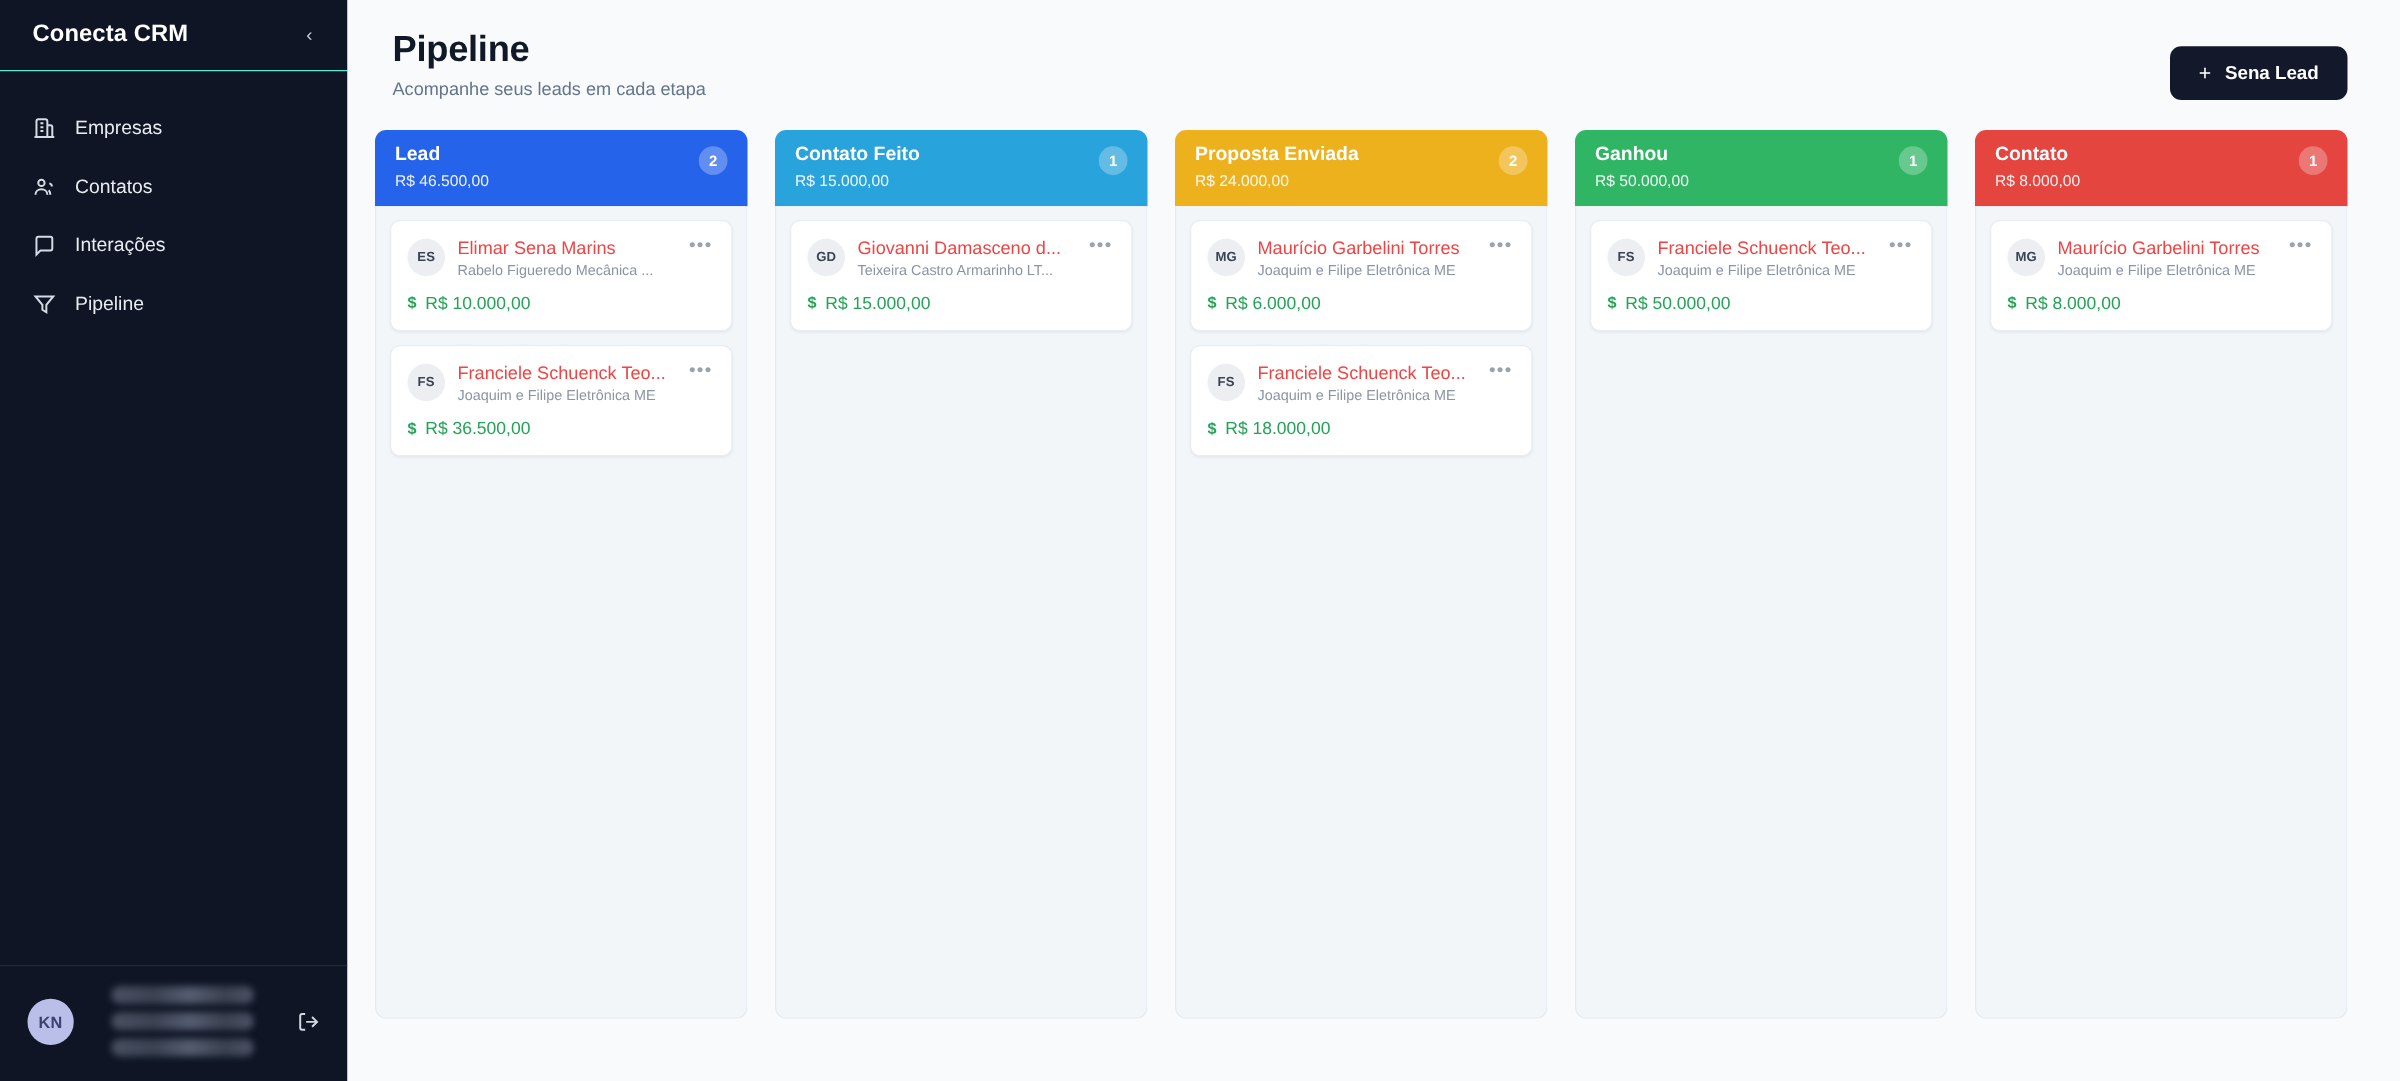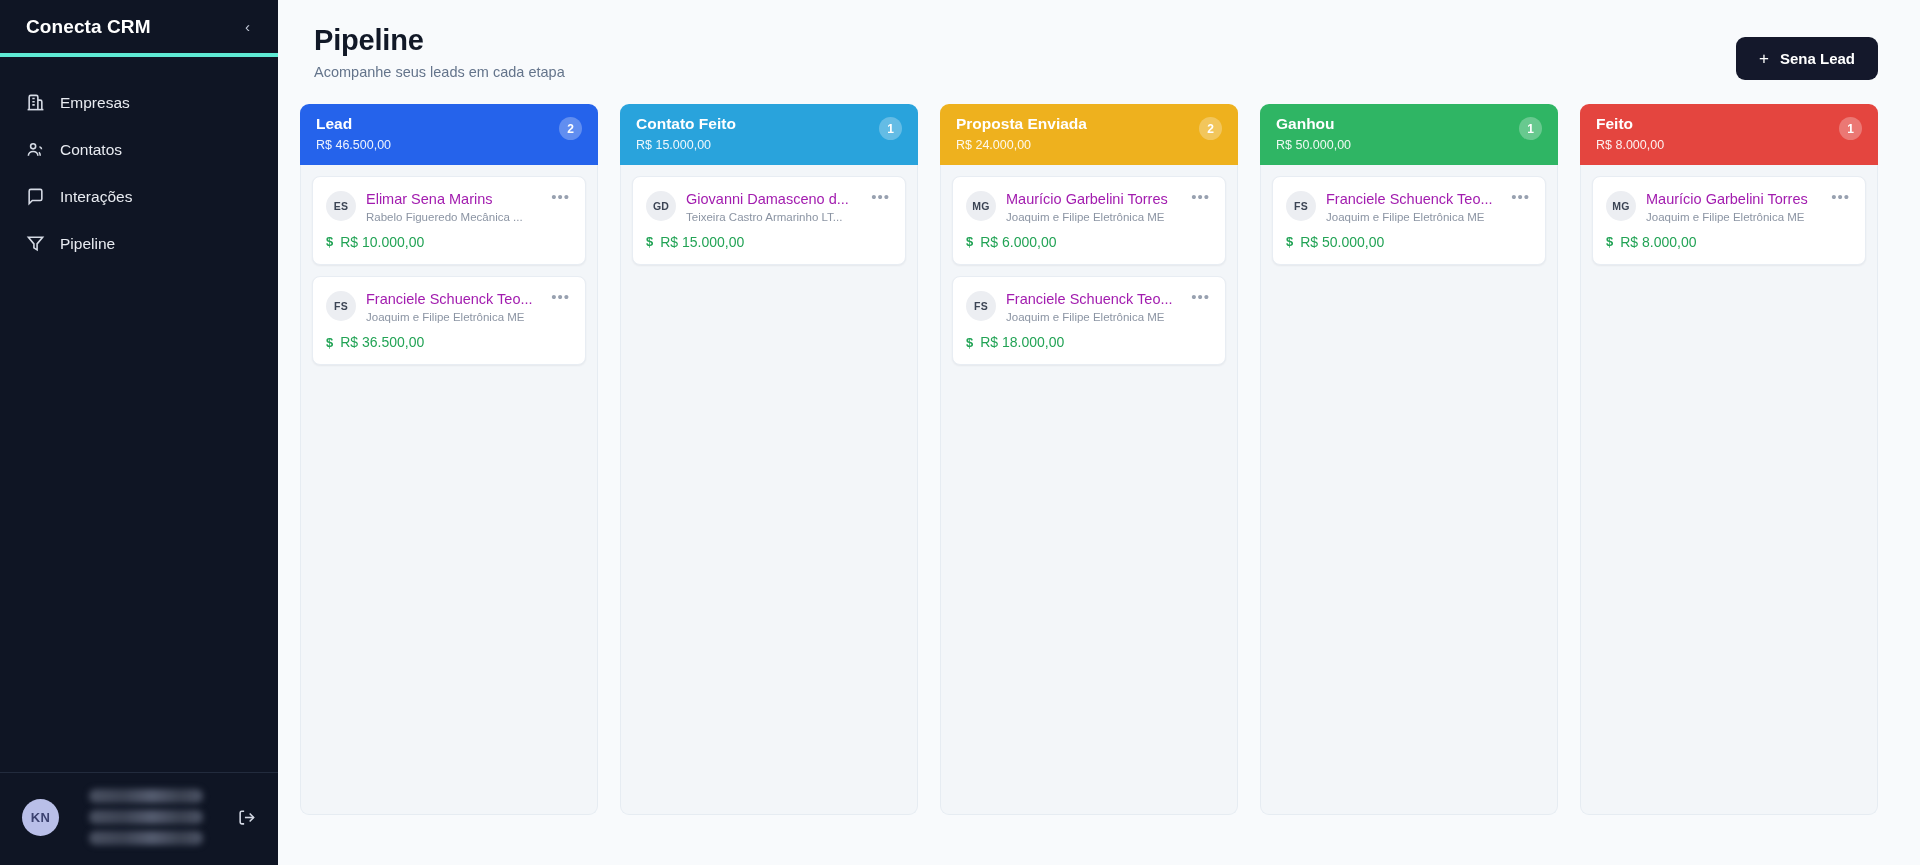--- a/index.html
+++ b/index.html
@@ -15,21 +15,21 @@
   .sidebar {
     width: 278px; flex: 0 0 278px; height: 865px;
     background: #0f1524;
     display: flex; flex-direction: column;
     position: relative;
   }
   .sidebar-head {
     height: 57px; flex: 0 0 57px;
     display: flex; align-items: center; justify-content: space-between;
     padding: 0 22px 0 26px;
-    border-bottom: 4px solid #5eead4;
+    border-bottom: 1px solid #5eead4;
   }
   .brand { color: #ffffff; font-size: 19px; font-weight: bold; letter-spacing: .1px; }
   .collapse-btn {
     color: #c3cad8; font-size: 15px; line-height: 1;
     background: none; border: none; cursor: pointer; padding: 4px 6px;
   }
   .nav { padding-top: 22px; flex: 1 1 auto; }
   .nav-item {
     display: flex; align-items: center; gap: 15px;
     height: 47px; padding: 0 26px;
@@ -122,21 +122,21 @@
   }
   .card-top { display: flex; align-items: flex-start; gap: 10px; }
   .card-avatar {
     width: 30px; height: 30px; flex: 0 0 30px; border-radius: 50%;
     background: #eceef2; color: #3b4454;
     display: flex; align-items: center; justify-content: center;
     font-size: 10.5px; font-weight: bold; letter-spacing: .2px; margin-top: 1px;
   }
   .card-id { flex: 1 1 auto; min-width: 0; }
   .card-name {
-    font-size: 14.5px; color: #a21caf; font-weight: normal;
+    font-size: 14.5px; color: #ef4444; font-weight: normal;
     white-space: nowrap; overflow: hidden; text-overflow: ellipsis; line-height: 1.25;
   }
   .card-company {
     font-size: 11.5px; color: #8b94a3; margin-top: 3px;
     white-space: nowrap; overflow: hidden; text-overflow: ellipsis;
   }
   .card-menu {
     flex: 0 0 auto; color: #98a1b0; font-size: 15px; line-height: 10px;
     background: none; border: none; cursor: pointer; padding: 2px 2px 8px 2px;
     letter-spacing: 1px;
@@ -353,21 +353,21 @@
               <div class="card-value">
                 <span class="cur">$</span>
                 <span>R$ 50.000,00</span>
               </div>
             </div>
           </div>
         </div>
         <div class="column">
           <div class="col-head" style="background: rgb(228, 69, 63);">
             <div class="col-head-left">
-              <div class="col-name">Feito</div>
+              <div class="col-name">Contato</div>
               <div class="col-total">R$ 8.000,00</div>
             </div>
             <div class="col-count">1</div>
           </div>
           <div class="col-body">
             <div class="card">
               <div class="card-top">
                 <div class="card-avatar">MG</div>
                 <div class="card-id">
                   <div class="card-name">Maurício Garbelini Torres</div>

